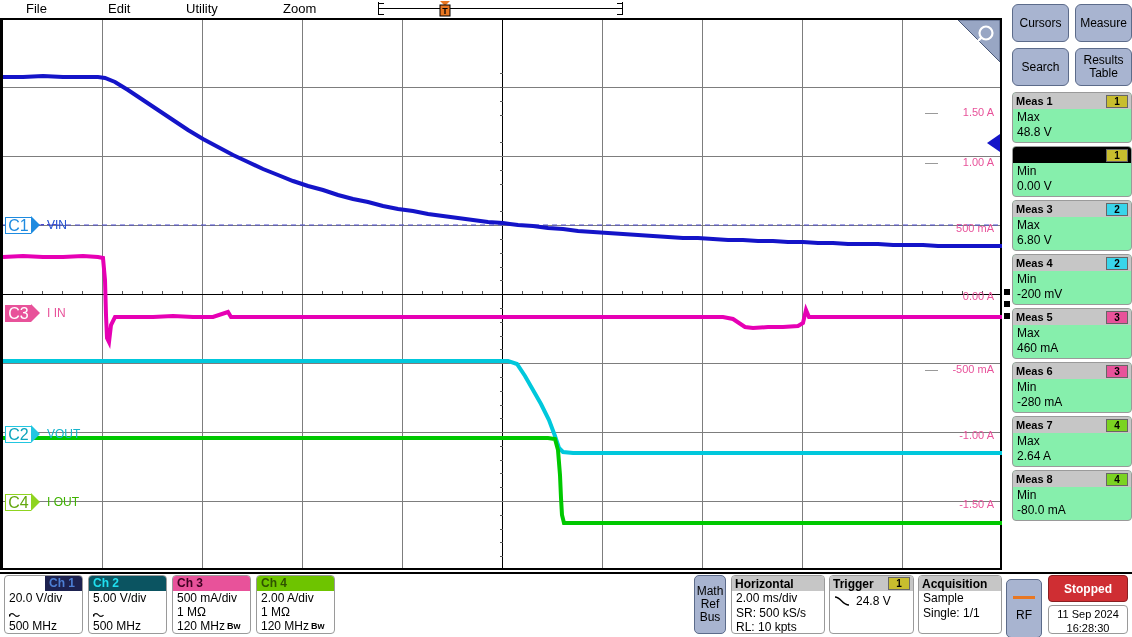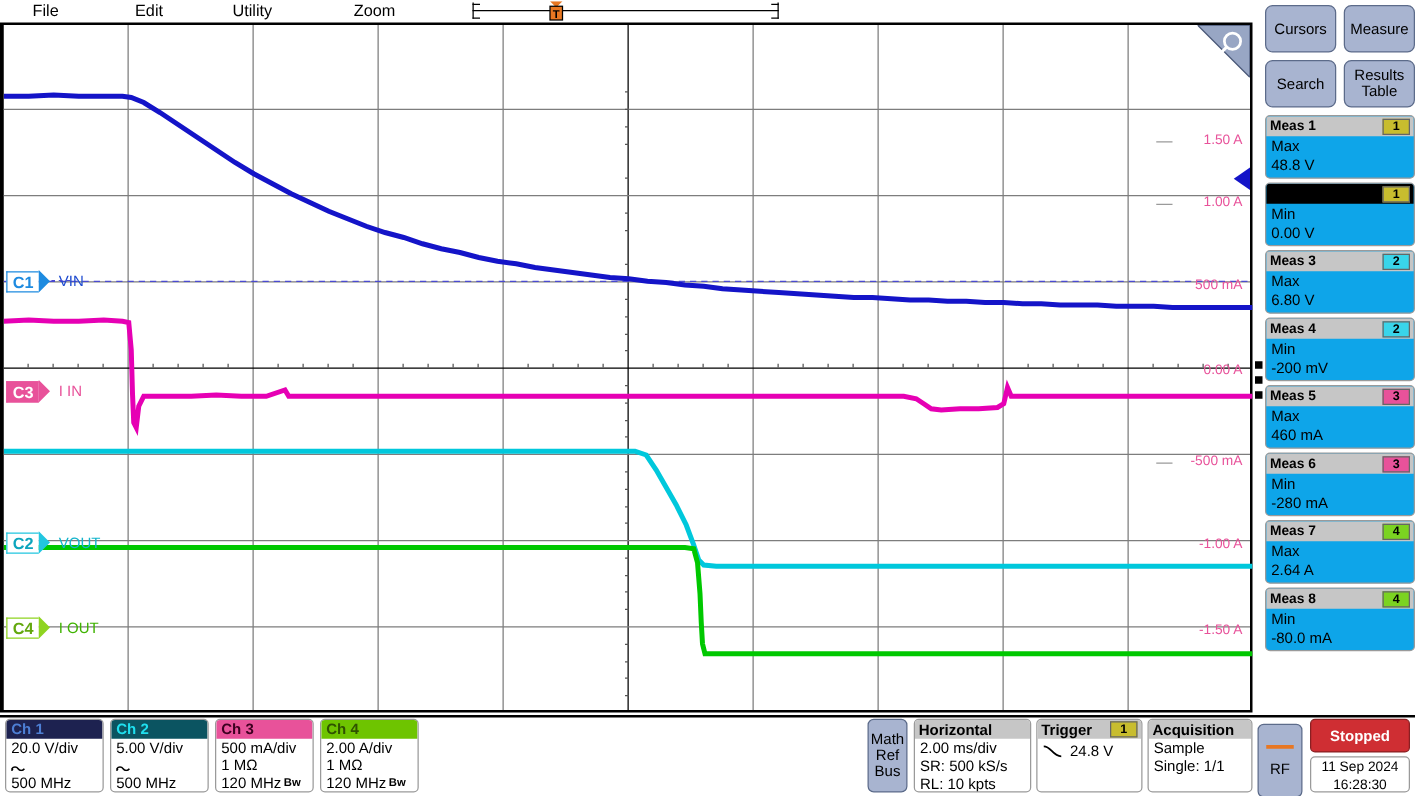--- a/index.html
+++ b/index.html
@@ -54,21 +54,21 @@
   .rlabel {
     position:absolute; right:6px; font-size:11px; color:#e8529a;
     font-family:"Liberation Sans", sans-serif; white-space:nowrap;
   }
   .rdash { position:absolute; right:62px; width:13px; height:1px; background:#9a9a9a; }
 
   
   .chm { position:absolute; display:flex; align-items:center; height:18px; }
   .chm .tag {
     position:relative; width:26px; height:17px; line-height:16px;
-    font-size:13px; font-weight:bold; text-align:center;
+    font-size:16px; font-weight:normal; text-align:center;
     border:1.5px solid; border-right:none;
     background:#fff;
   }
   .chm .tag:after {
     content:""; position:absolute; right:-9px; top:-1.5px;
     width:0; height:0;
     border-top:9.5px solid transparent;
     border-bottom:9.5px solid transparent;
     border-left:9px solid;
   }
@@ -95,21 +95,21 @@
   #side { position:absolute; left:1012px; top:4px; width:120px; height:560px; }
   .btnrow { display:flex; gap:6px; margin-bottom:6px; }
   .sbtn {
     width:57px; height:38px; background:#a8b4d0;
     border:1px solid #5c6b8a; border-radius:6px;
     display:flex; align-items:center; justify-content:center; text-align:center;
     font-size:12px; color:#000; line-height:13px;
     font-family:"Liberation Sans", sans-serif;
   }
   .meas {
-    width:120px; background:#0ea5e9; border:1px solid #9a9a9a; border-radius:4px;
+    width:120px; background:#86efac; border:1px solid #9a9a9a; border-radius:4px;
     margin-bottom:3px; overflow:hidden;
   }
   .meas .mhead {
     height:16px; background:#c6c6c6; display:flex; align-items:center;
     justify-content:space-between; padding:0 3px;
     font-size:11px; font-weight:bold;
   }
   .meas .mhead.sel { background:#000; color:#fff; }
   .meas .badge {
     min-width:22px; height:13px; line-height:12px; text-align:center;
@@ -443,21 +443,21 @@
       <div data-name="meas8-type">Min</div>
       <div data-name="meas8-value">-80.0 mA</div>
     </div>
   </div>
 </div>
 
 <div id="bottom" data-name="bottom-settings-bar">
   <div class="sep" data-name="bottom-divider"></div>
 
   <div class="chbox" style="left:4px;" data-name="channel-badge-ch1">
-    <div class="chhead" style="background:#1d2250;color:#4d7fd4;" data-name="ch1-name">Ch 1</div>
+    <div class="chhead" style="background:#1d2250;color:#4d7fd4;margin-left:40px;" data-name="ch1-name">Ch 1</div>
     <div class="chbody" data-name="ch1-body">
       <div class="row" data-name="ch1-scale">20.0 V/div</div>
       <div class="row" data-name="ch1-coupling">
         <svg class="acicon" viewBox="0 0 11 9" data-name="ac-coupling-icon">
           <path d="M0.5 7 A3 3 0 0 1 5.5 7 A3 3 0 0 0 10.5 7" fill="none" stroke="#000" stroke-width="1.2"></path>
           <circle cx="0.5" cy="7.6" r="1.1" fill="#000"></circle>
         </svg>
       </div>
       <div class="row" data-name="ch1-bandwidth">500 MHz</div>
     </div>

